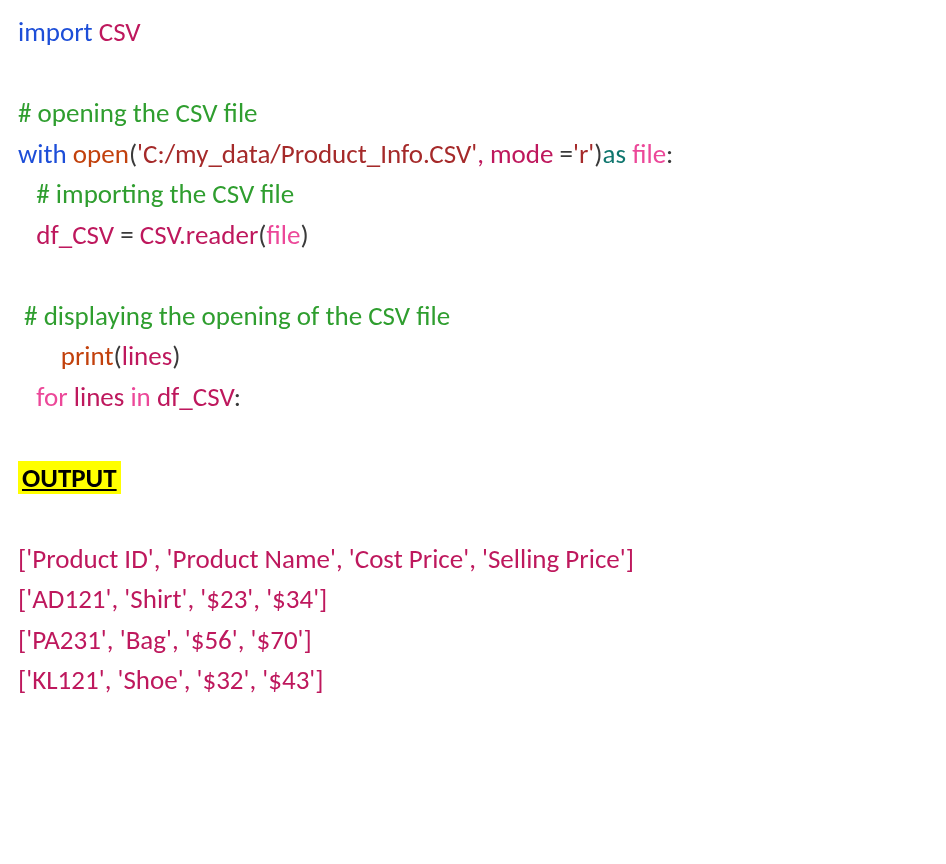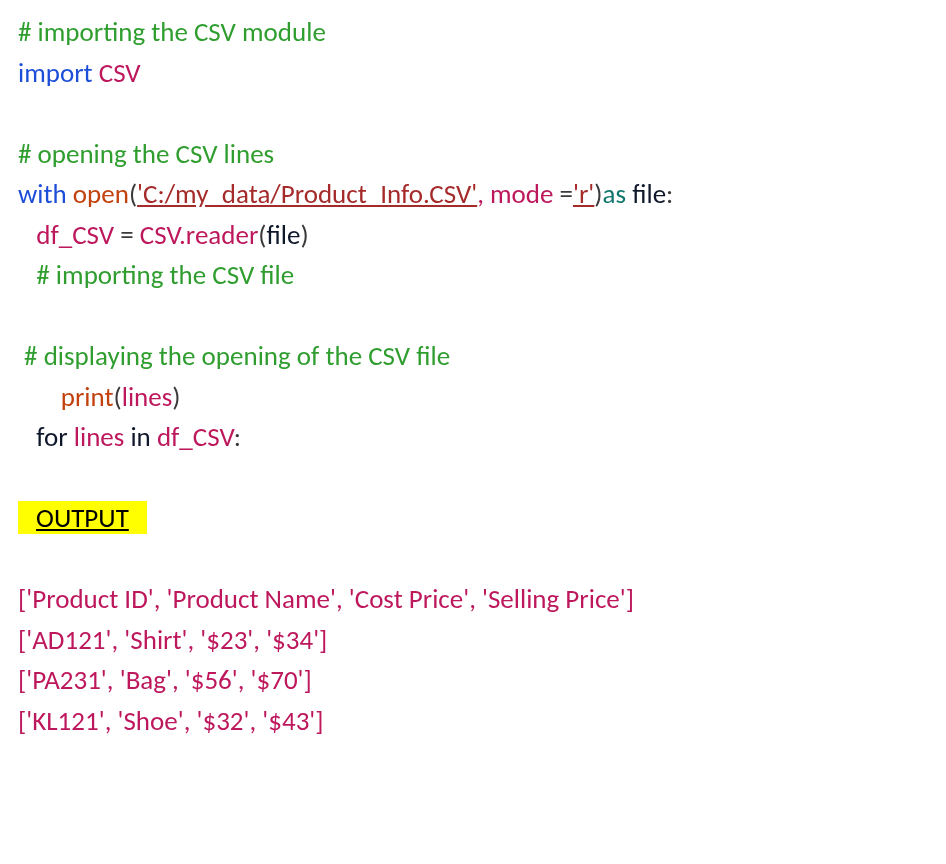--- a/index.html
+++ b/index.html
@@ -10,50 +10,49 @@
     line-height: 1.5;
     background: #fff;
     color: #000;
     width: 946px;
     box-sizing: border-box;
   }
   .line { white-space: pre; }
   .c-green  { color: #2f9e2f; }
   .c-purple { color: #1d4ed8; }
   .c-black  { color: #be185d; }
-  .c-blue   { color: #0f172a; }
+  .c-blue   { color: #ec4899; }
   .c-olive  { color: #c2410c; }
   .c-bracket{ color: #3a3a3a; }
-  .c-maroon { color: #a52a2a; text-decoration: underline; }
+  .c-maroon { color: #a52a2a; }
   .c-teal   { color: #0f766e; }
   .output-label {
-    font-weight: normal;
+    font-weight: bold;
     background: #ffff00;
     text-decoration: underline;
-    padding: 0 18px;
+    padding: 0 4px;
   }
 </style>
 </head>
 <body>
 
 <div>
 
-  <div class="line"><span class="c-green"># importing the CSV module</span></div>
 
   <div class="line"><span class="c-purple">import </span><span class="c-black">CSV</span></div>
 
   <div class="line">&nbsp;</div>
 
-  <div class="line"><span class="c-green"># opening the CSV lines</span></div>
+  <div class="line"><span class="c-green"># opening the CSV file</span></div>
 
   <div class="line"><span class="c-purple">with</span><span class="c-black"> </span><span class="c-olive">open</span><span class="c-bracket">(</span><span class="c-maroon">'C:/my_data/Product_Info.CSV'</span><span class="c-black">, mode </span><span class="c-bracket">=</span><span class="c-maroon">'r'</span><span class="c-bracket">)</span><span class="c-teal">as </span><span class="c-blue">file</span><span class="c-bracket">:</span></div>
 
+  <div class="line"><span class="c-green">   # importing the CSV file</span></div>
+
   <div class="line"><span class="c-black">   df_CSV </span><span class="c-bracket">= </span><span class="c-black">CSV.reader</span><span class="c-bracket">(</span><span class="c-blue">file</span><span class="c-bracket">)</span></div>
-
-  <div class="line"><span class="c-green">   # importing the CSV file</span></div>
 
   <div class="line">&nbsp;</div>
 
   <div class="line"><span class="c-green"> # displaying the opening of the CSV file</span></div>
 
   <div class="line"><span class="c-black">       </span><span class="c-olive">print</span><span class="c-bracket">(</span><span class="c-black">lines</span><span class="c-bracket">)</span></div>
 
   <div class="line"><span class="c-black">   </span><span class="c-blue">for</span><span class="c-black"> lines </span><span class="c-blue">in</span><span class="c-black"> df_CSV</span><span class="c-bracket">:</span></div>
 
 </div>

